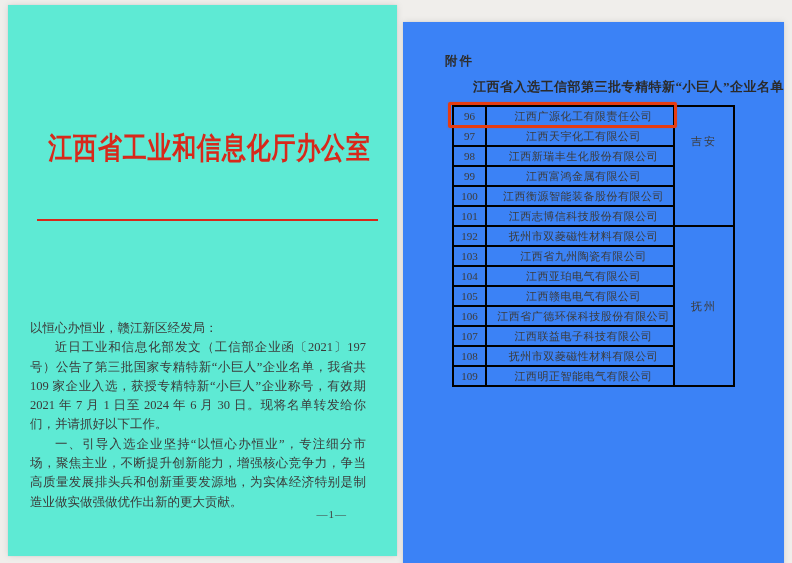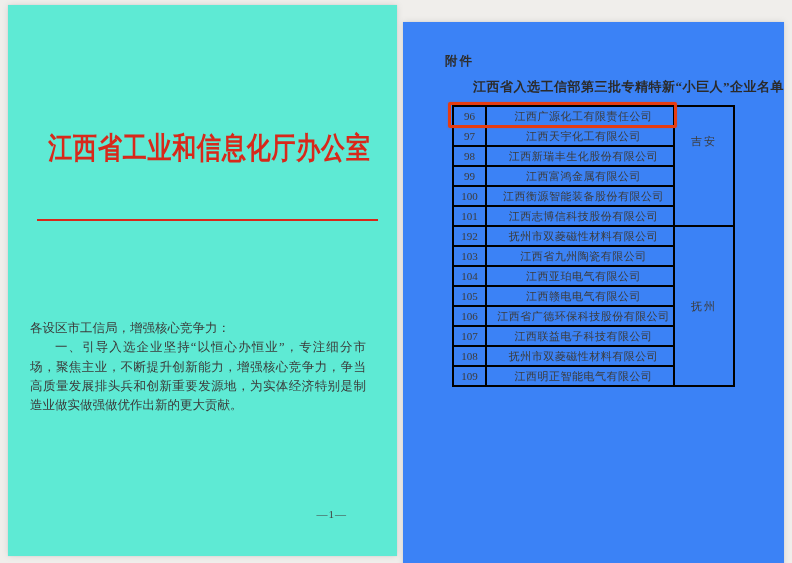--- a/index.html
+++ b/index.html
@@ -78,21 +78,22 @@
 </style>
 </head>
 <body>
 
 <div class="page page-left">
   <div class="masthead">
     <span>江西省工业和信息化厅办公室</span>
   </div>
   <div class="red-rule"></div>
   <div class="body-text">
-    <p>各设区市工信局，增强核心竞争力：</p>
+    <p>以恒心办恒业，赣江新区经发局：</p>
+    <p class="indent">近日工业和信息化部发文（工信部企业函〔2021〕197 号）公告了第三批国家专精特新“小巨人”企业名单，我省共 109 家企业入选，获授专精特新“小巨人”企业称号，有效期 2021 年 7 月 1 日至 2024 年 6 月 30 日。现将名单转发给你们，并请抓好以下工作。</p>
     <p class="indent">一、引导入选企业坚持“以恒心办恒业”，专注细分市场，聚焦主业，不断提升创新能力，增强核心竞争力，争当高质量发展排头兵和创新重要发源地，为实体经济特别是制造业做实做强做优作出新的更大贡献。</p>
   </div>
   <div class="page-no">—1—</div>
 </div>
 
 <div class="page page-right">
   <div class="attachment-label">附件</div>
   <div class="table-title">江西省入选工信部第三批专精特新“小巨人”企业名单</div>
   <div class="table-wrap">
     <table class="company-table">

